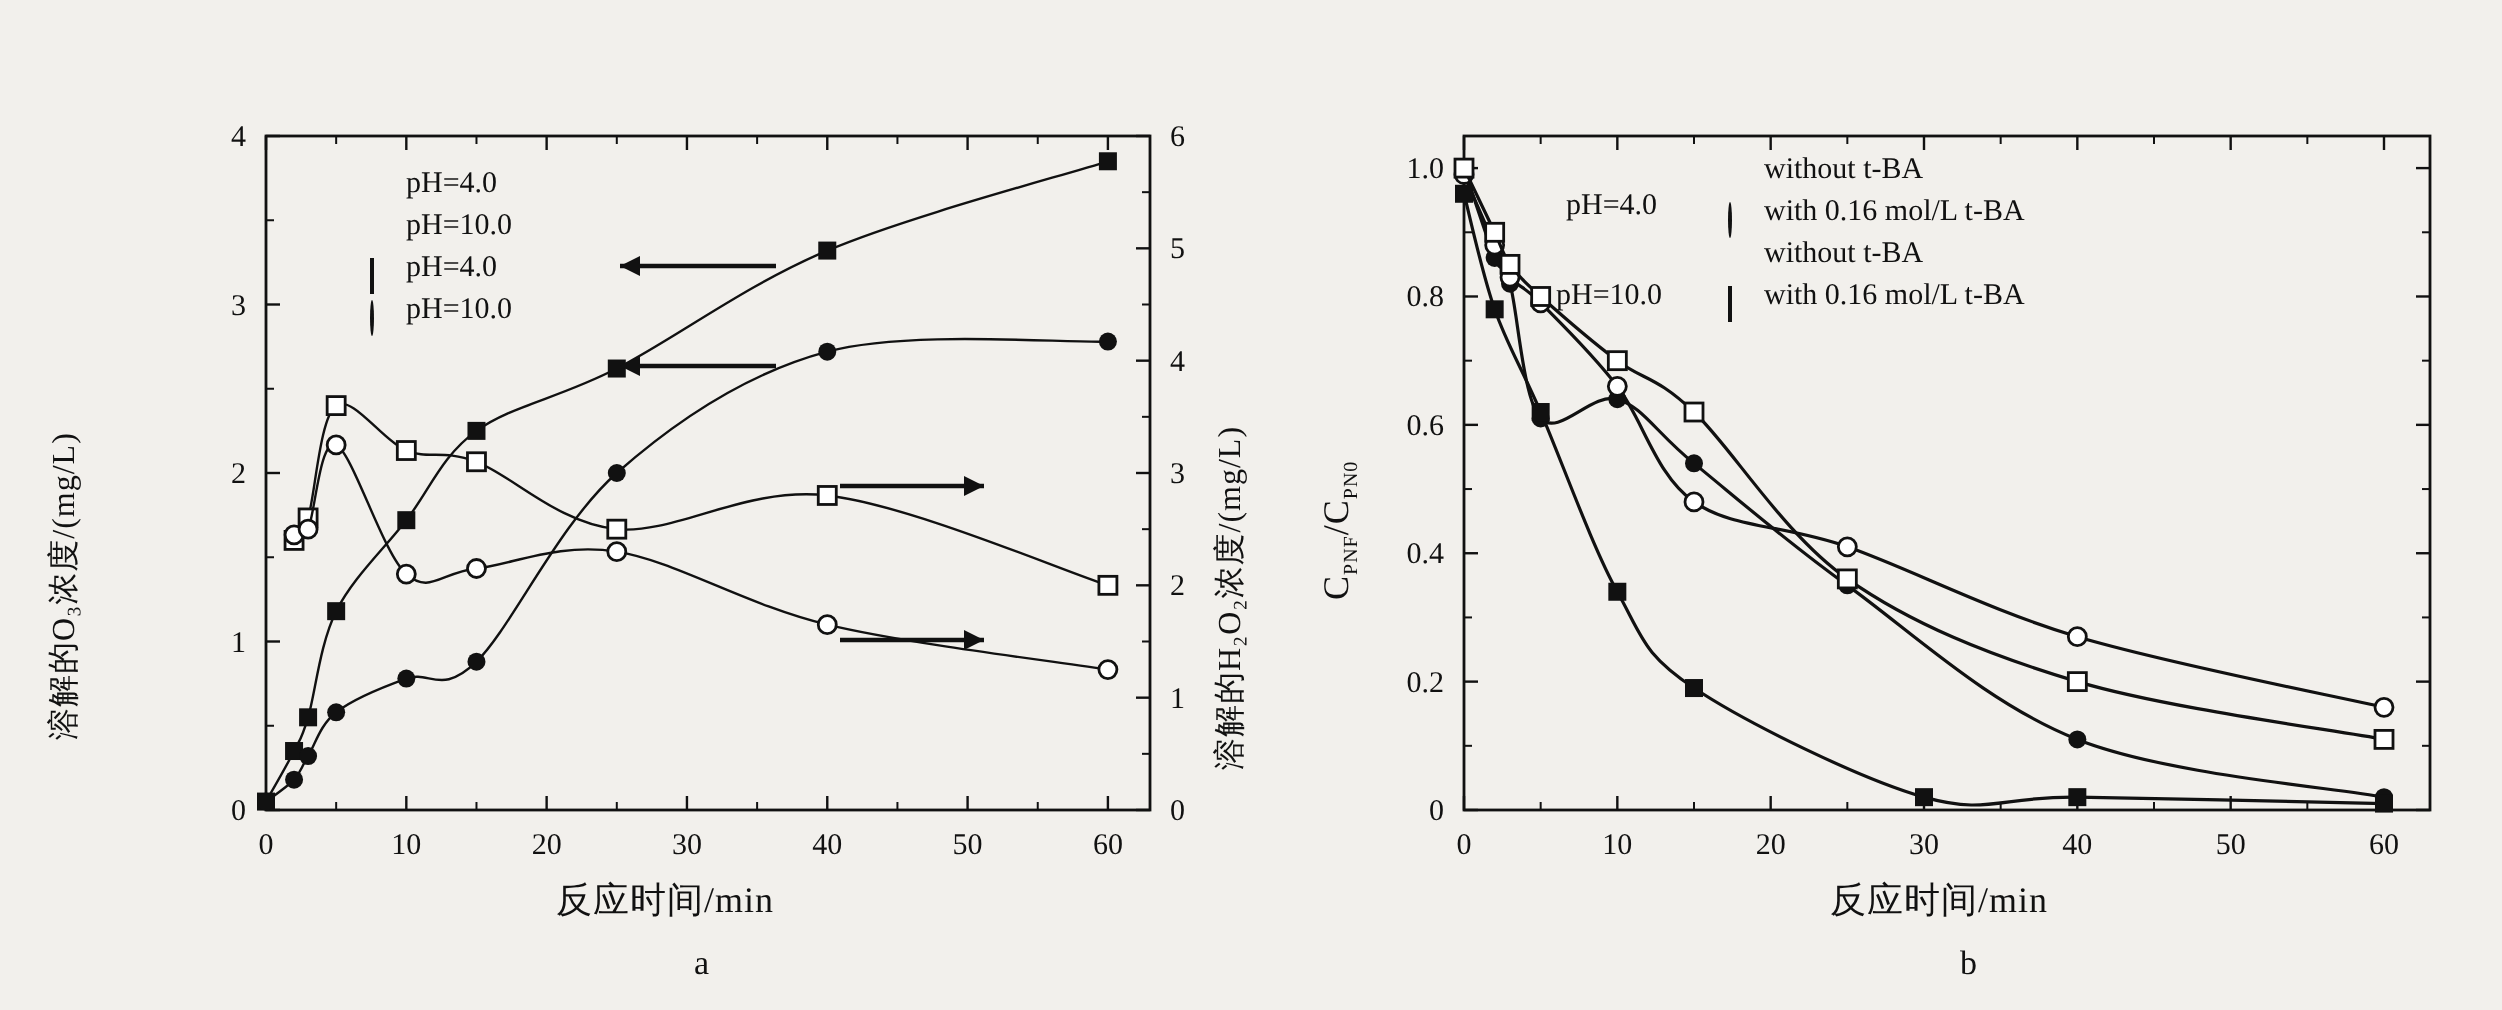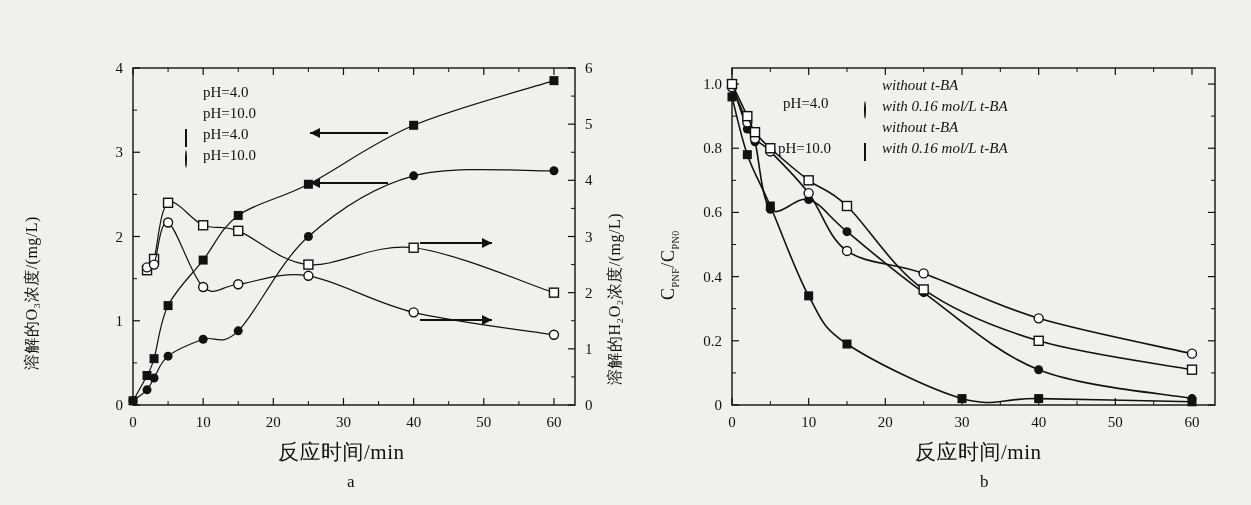--- a/index.html
+++ b/index.html
@@ -12,21 +12,21 @@
   }
   .page{position:absolute;inset:0;}
 
   .panel{position:absolute;top:0;height:505px;}
   #panel-a{left:0;width:640px;}
   #panel-b{left:640px;width:611px;}
   svg{display:block;}
 
   .axis-label{
     position:absolute;
-    font-size:21px;
+    font-size:18px;
     color:#111;
     letter-spacing:0.5px;
     white-space:nowrap;
   }
   .ylabel{
     transform-origin:0 0;
     font-size:16px;
   }
   .panel-letter{
     position:absolute;
@@ -209,21 +209,21 @@
       C<span class="sub">PNF</span>/C<span class="sub">PN0</span>
     </div>
 
     <div class="axis-label" style="left:275px;top:438px;">反应时间/min</div>
 
     <div class="panel-letter" style="left:340px;top:472px;">b</div>
 
     <div class="grouplabel" style="left:143px;top:95px;">pH=4.0</div>
     <div class="grouplabel" style="left:138px;top:140px;">pH=10.0</div>
 
-    <div class="legend" style="left:222px;top:75px;font-style:italic;">
+    <div class="legend" style="left:222px;top:75px;">
       <div class="legend-row">
         <span class="mk"><span class="mk-ci"></span></span>
         <span class="lbl">without t-BA</span>
       </div>
       <div class="legend-row">
         <span class="mk"><span class="mk-cio"></span></span>
         <span class="lbl">with 0.16 mol/L t-BA</span>
       </div>
       <div class="legend-row">
         <span class="mk"><span class="mk-sq"></span></span>

